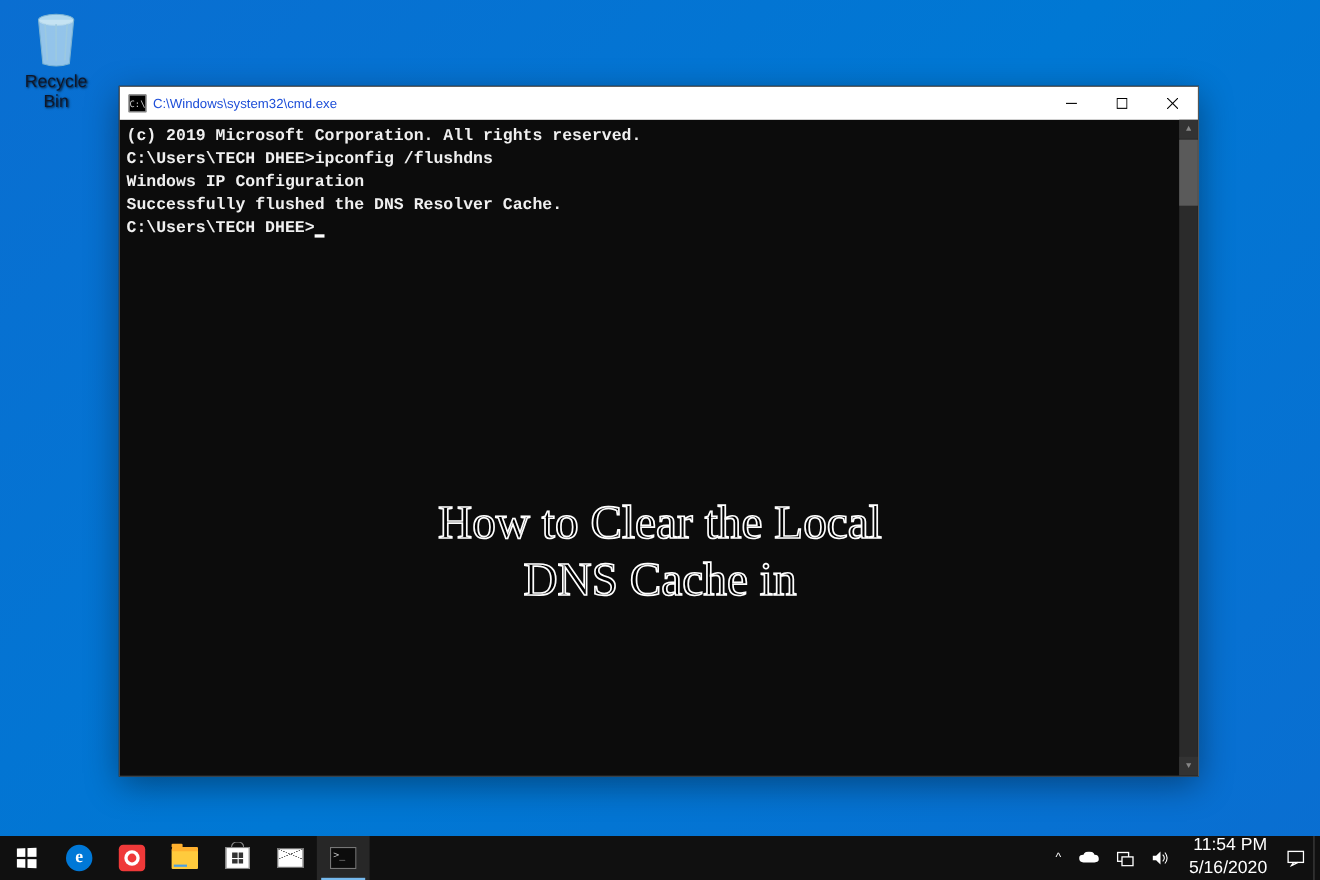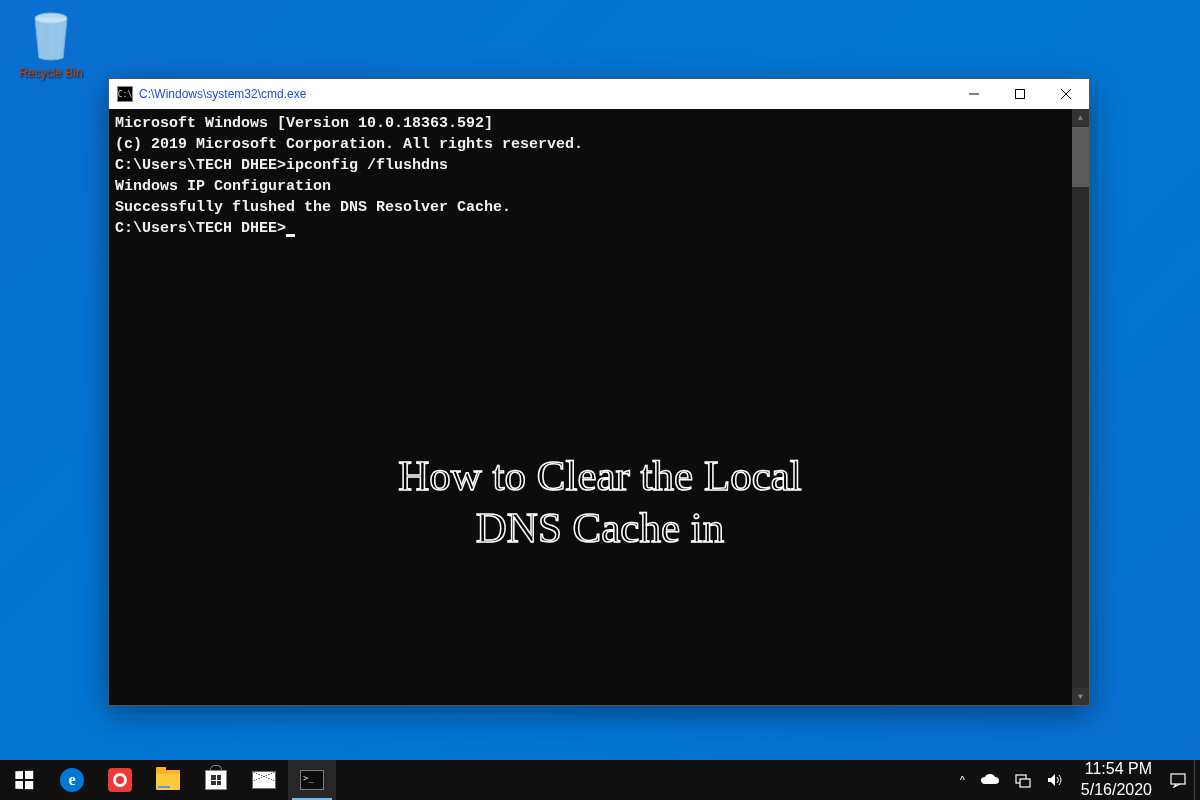--- a/index.html
+++ b/index.html
@@ -22,22 +22,22 @@
       cursor: pointer;
     }
     .recycle-bin-icon {
       width: 44px;
       height: 52px;
       margin: 0 auto 4px;
       position: relative;
     }
     .recycle-bin-svg { width: 100%; height: 100%; }
     .desktop-icon-label {
-      color: #c2410c;
-      font-size: 12px;
+      color: #0f172a;
+      font-size: 16px;
       text-shadow: 1px 1px 2px rgba(0,0,0,0.8);
     }
 
     
     .cmd-window {
       position: absolute;
       top: 78px;
       left: 108px;
       width: 982px;
       height: 628px;
@@ -246,21 +246,20 @@
       </div>
       <div class="cmd-control close">
         <svg width="10" height="10">
             <line x1="0" y1="0" x2="10" y2="10" stroke="currentColor" stroke-width="1"></line>
             <line x1="10" y1="0" x2="0" y2="10" stroke="currentColor" stroke-width="1"></line>
           </svg>
       </div>
     </div>
   </div>
   <div class="cmd-body">
-    <div class="cmd-line">Microsoft Windows [Version 10.0.18363.592]</div>
     <div class="cmd-line">(c) 2019 Microsoft Corporation. All rights reserved.</div>
     <div class="cmd-line"></div>
     <div class="cmd-line">C:\Users\TECH DHEE&gt;ipconfig /flushdns</div>
     <div class="cmd-line"></div>
     <div class="cmd-line">Windows IP Configuration</div>
     <div class="cmd-line"></div>
     <div class="cmd-line">Successfully flushed the DNS Resolver Cache.</div>
     <div class="cmd-line"></div>
     <div class="cmd-line"><span>C:\Users\TECH DHEE&gt;</span><span class="cursor"></span></div>
     <div class="cmd-scrollbar">

